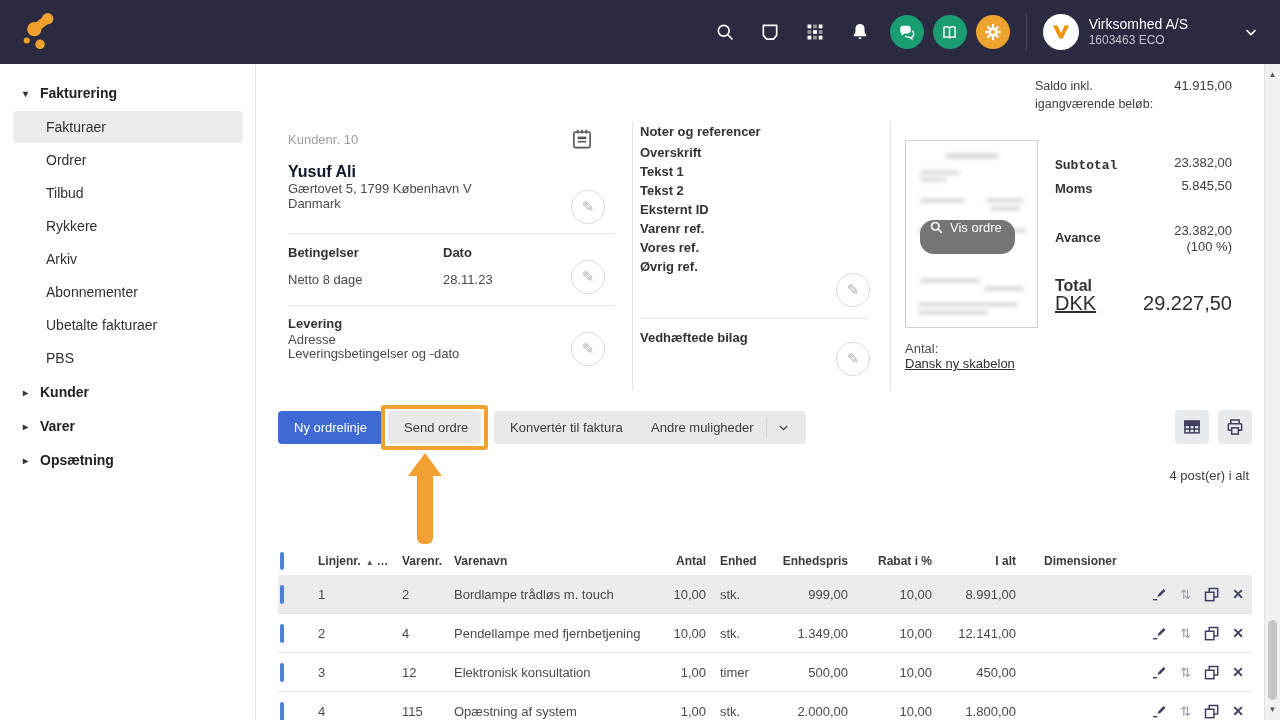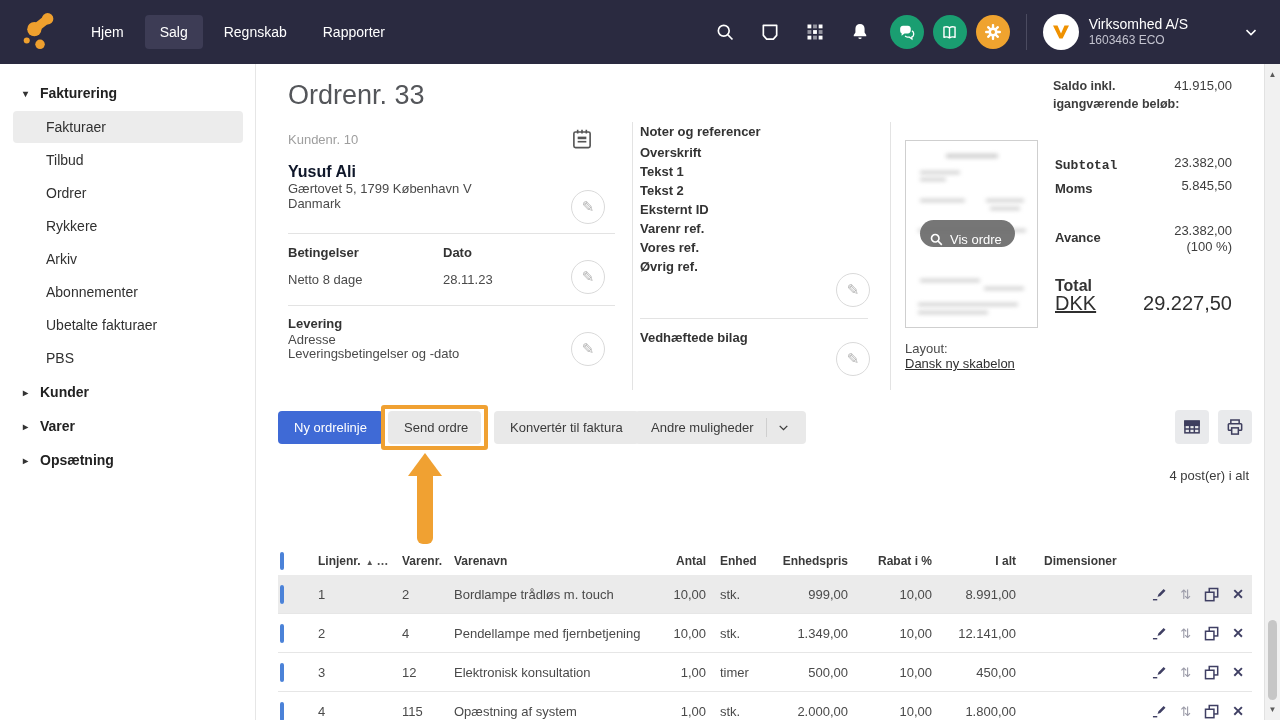--- a/index.html
+++ b/index.html
@@ -56,22 +56,22 @@
 
   .edit-btn { width:34px; height:34px; border:1px solid #dadada; border-radius:50%;
     display:flex; align-items:center; justify-content:center; color:#b3b3b3;
     font-size:15px; cursor:pointer; background:#fff; }
   .icon-plain { cursor:pointer; }
 
   .notes-field { font-size:13px; font-weight:bold; color:#333; line-height:19px; }
 
   .preview { border:1px solid #cfcfcf; background:#fff; overflow:hidden; }
   .blur-line { position:absolute; background:#c9c9c9; filter:blur(2px); border-radius:1px; }
-  .vis-pill { position:absolute; display:flex; align-items:flex-end; gap:6px;
-    background:rgba(108,108,108,.93); color:#fff; font-size:13px; height:27px;
+  .vis-pill { position:absolute; display:flex; align-items:flex-start; gap:6px;
+    background:rgba(108,108,108,.93); color:#fff; font-size:13px; height:34px;
     padding:0 13px 0 9px; border-radius:14px; cursor:pointer; white-space:nowrap; }
 
   .tot-lbl { font-size:13px; font-weight:bold; color:#333; }
   .tot-val { font-size:13px; color:#3d3d3d; width:115px; text-align:right; }
   .tot-big { font-size:20px; color:#2f2f2f; }
   .link-dark { color:#2f2f2f; text-decoration:underline; cursor:pointer; }
 
   .btn { height:33px; border:none; border-radius:4px; font-size:13px;
     font-family:inherit; padding:0 16px; cursor:pointer; white-space:nowrap; }
   .btn-blue { background:#3f6ad6; color:#fff; }
@@ -124,26 +124,20 @@
 <header class="navbar">
   <svg class="logo" viewBox="0 0 40 48">
     <g fill="#efa02e">
       <line x1="13" y1="21" x2="27" y2="10" stroke="#efa02e" stroke-width="9"></line>
       <circle cx="13" cy="21" r="7.5"></circle>
       <circle cx="27" cy="10" r="6"></circle>
       <circle cx="19" cy="37" r="5"></circle>
       <circle cx="5" cy="33" r="3.2"></circle>
     </g>
   </svg>
-  <nav class="nav-menu">
-    <div class="nav-item">Hjem</div>
-    <div class="nav-item active">Salg</div>
-    <div class="nav-item">Regnskab</div>
-    <div class="nav-item">Rapporter</div>
-  </nav>
   <div class="nav-spacer"></div>
   <div class="nav-icons">
     <svg class="nav-ico" viewBox="0 0 24 24" fill="none" stroke="#fff" stroke-width="2">
       <circle cx="10.5" cy="10.5" r="6.5"></circle>
         <path d="M15.5 15.5L21 21"></path>
     </svg>
     <svg class="nav-ico" viewBox="0 0 24 24" fill="none" stroke="#fff" stroke-width="2" stroke-linejoin="round">
       <path d="M4 4h16v12l-4 4.5H8L4 16z"></path>
     </svg>
     <svg class="nav-ico" viewBox="0 0 24 24" fill="#fff">
@@ -208,22 +202,22 @@
     <path d="M6 9.5l6 6 6-6"></path>
   </svg>
 </header>
 
 <aside class="sidebar">
   <div class="side-section">
     <span class="tri">▾</span>
     <span>Fakturering</span>
   </div>
   <div class="side-item selected">Fakturaer</div>
+  <div class="side-item">Ordrer</div>
   <div class="side-item">Tilbud</div>
-  <div class="side-item">Ordrer</div>
   <div class="side-item">Rykkere</div>
   <div class="side-item">Arkiv</div>
   <div class="side-item">Abonnementer</div>
   <div class="side-item">Ubetalte fakturaer</div>
   <div class="side-item">PBS</div>
   <div class="side-section">
     <span class="tri">▸</span>
     <span>Kunder</span>
   </div>
   <div class="side-section">
@@ -231,23 +225,22 @@
     <span>Varer</span>
   </div>
   <div class="side-section">
     <span class="tri">▸</span>
     <span>Opsætning</span>
   </div>
 </aside>
 
 <main class="content">
 
-  <h1 class="page-title abs" style="left:31px; top:16px;">Ordrenr. 33</h1>
-
-  <div class="saldo-label abs" style="left:796px; top:14px;font-weight:bold;">Saldo inkl. igangværende beløb:</div>
+
+  <div class="saldo-label abs" style="left:778px; top:14px;">Saldo inkl. igangværende beløb:</div>
   <div class="saldo-value abs" style="left:860px; top:14px;">41.915,00</div>
 
   <div class="lbl-gray abs" style="left:31px; top:68px;">Kundenr. 10</div>
   <svg class="abs icon-plain" style="left:312px; top:62px;" width="26" height="26" viewBox="0 0 24 24" fill="none" stroke="#555" stroke-width="1.5">
     <rect x="4.5" y="5.5" width="15" height="14.5" rx="1.5"></rect>
     <path d="M8 3.5v3.5M12 3.5v3.5M16 3.5v3.5"></path>
     <path d="M8 11h8" stroke-width="2.4"></path>
       <path d="M8 14.5h8"></path>
   </svg>
   <div class="cust-name abs" style="left:31px; top:88px;">Yusuf Ali</div>
@@ -312,21 +305,21 @@
     <div class="blur-line" style="left:12px; top:162px; width:100px; height:3px;"></div>
     <div class="blur-line" style="left:12px; top:170px; width:70px; height:3px;"></div>
   </div>
   <div class="vis-pill" style="left:663px; top:156px;">
     <svg width="15" height="15" viewBox="0 0 24 24" fill="none" stroke="#fff" stroke-width="2.6">
       <circle cx="10" cy="10" r="6"></circle>
         <path d="M14.6 14.6L20.5 20.5"></path>
     </svg>
     <span>Vis ordre</span>
   </div>
-  <div class="txt abs" style="left:648px; top:276px;">Layout:</div>
+  <div class="txt abs" style="left:648px; top:276px;">Antal:</div>
   <div class="txt abs link-dark" style="left:648px; top:291px;">Dansk ny skabelon</div>
 
   <div class="tot-lbl abs" style="left:798px; top:94px;font-family:Liberation Mono, monospace;">Subtotal</div>
   <div class="tot-val abs" style="left:860px; top:91px;">23.382,00</div>
   <div class="tot-lbl abs" style="left:798px; top:117px;">Moms</div>
   <div class="tot-val abs" style="left:860px; top:114px;">5.845,50</div>
   <div class="tot-lbl abs" style="left:798px; top:166px;">Avance</div>
   <div class="tot-val abs" style="left:860px; top:159px;">23.382,00</div>
   <div class="tot-val abs" style="left:860px; top:175px;">(100 %)</div>
   <div class="abs" style="left:798px; top:213px; font-size:16px; font-weight:bold; color:#333;">Total</div>

